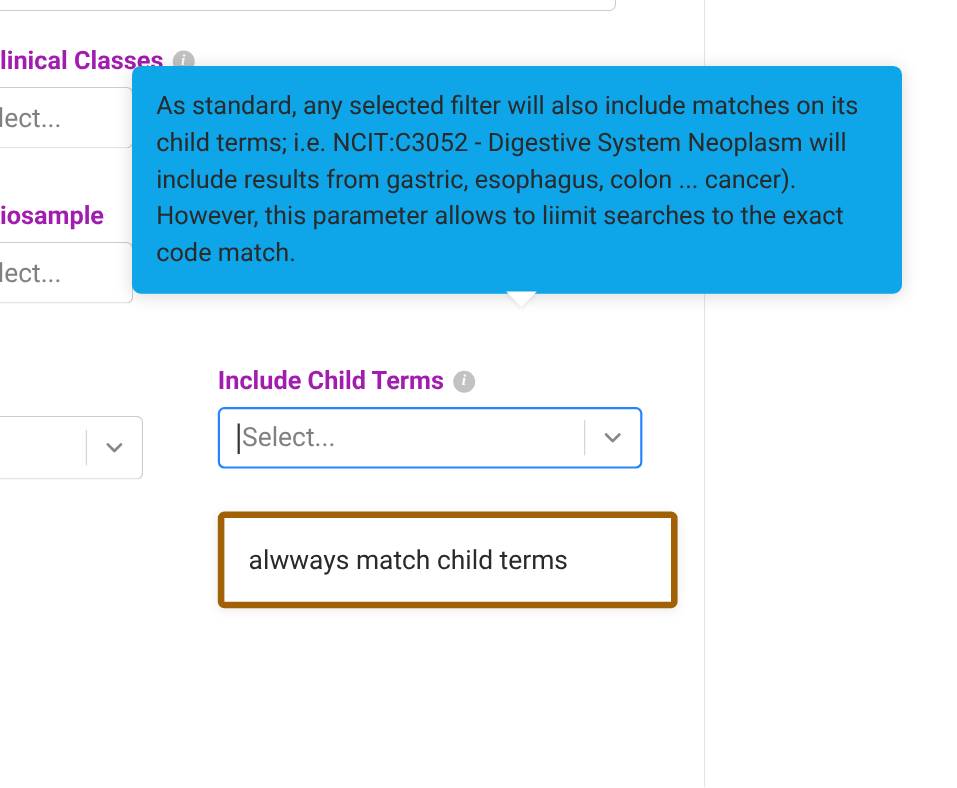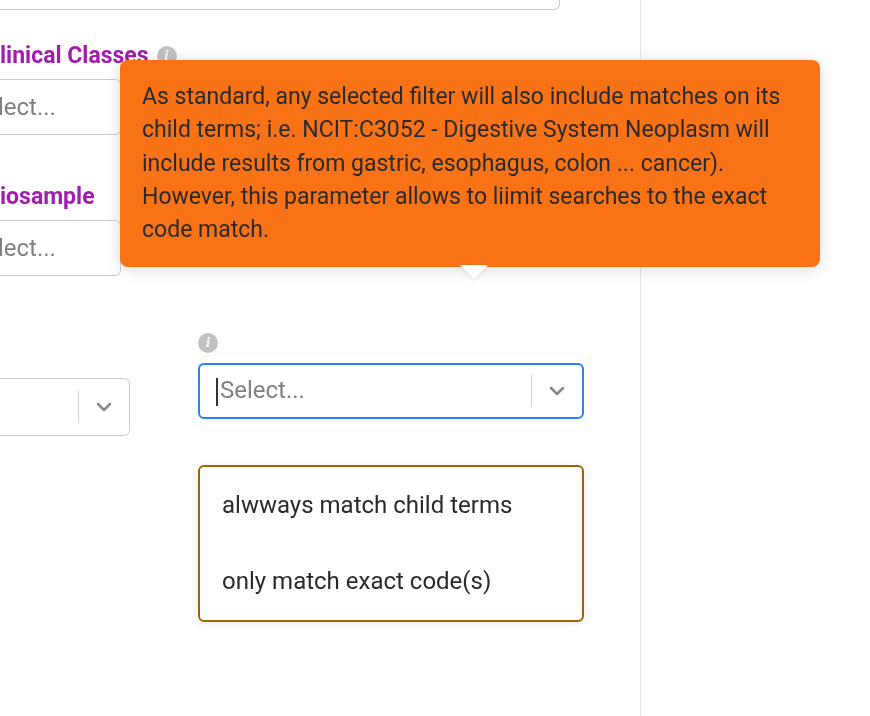--- a/index.html
+++ b/index.html
@@ -156,21 +156,21 @@
     }
     .include-child-terms .select-control {
       width: 386px;
     }
     
     .tooltip {
       position: absolute;
       left: 120px;
       top: 60px;
       width: 700px;
-      background: #f97316;
+      background: #0ea5e9;
       border-radius: 8px;
       box-shadow: 0 2px 16px rgba(0,0,0,0.15);
       padding: 20px 22px;
       font-size: 23px;
       line-height: 1.45;
       color: #2a2a2a;
       z-index: 100;
     }
     .tooltip-arrow {
       position: absolute;
@@ -181,23 +181,23 @@
       border-left: 14px solid transparent;
       border-right: 14px solid transparent;
       border-top: 14px solid white;
       filter: drop-shadow(0 2px 2px rgba(0,0,0,0.08));
     }
     
     .dropdown-menu {
       position: absolute;
       left: 198px;
       top: 465px;
-      width: 386px;
+      width: 418px;
       background: white;
-      border: 2px solid #a16207;
+      border: 6px solid #a16207;
       border-radius: 6px;
       box-shadow: 0 2px 10px rgba(0,0,0,0.08);
       z-index: 50;
       overflow: hidden;
     }
     .dropdown-option {
       padding: 22px 22px;
       font-size: 24px;
       color: #2a2a2a;
       line-height: 1.35;
@@ -237,34 +237,34 @@
     <div class="select-arrow">
       <svg class="chevron-down" viewBox="0 0 20 20" fill="none" stroke="#888" stroke-width="2.5" stroke-linecap="round" stroke-linejoin="round">
         <polyline points="4 7 10 13 16 7"></polyline>
       </svg>
     </div>
   </div>
 </div>
 
 <div class="field-group include-child-terms">
   <div class="label-row">
+    <span class="field-label">Include Child Terms</span>
     <span class="info-icon">i</span>
   </div>
   <div class="select-control focused">
     <div class="select-value"><span class="caret"></span><span>Select...</span></div>
     <div class="select-separator"></div>
     <div class="select-arrow">
       <svg class="chevron-down" viewBox="0 0 20 20" fill="none" stroke="#888" stroke-width="2.5" stroke-linecap="round" stroke-linejoin="round">
         <polyline points="4 7 10 13 16 7"></polyline>
       </svg>
     </div>
   </div>
 </div>
 
 <div class="dropdown-menu">
   <div class="dropdown-option">alwways match child terms</div>
-  <div class="dropdown-option">only match exact code(s)</div>
 </div>
 
 <div class="tooltip">
   <span>As standard, any selected filter will also include matches on its child terms; i.e. NCIT:C3052 - Digestive System Neoplasm will include results from gastric, esophagus, colon ... cancer). However, this parameter allows to liimit searches to the exact code match.</span>
   <div class="tooltip-arrow"></div>
 </div>
 
 </body></html>

